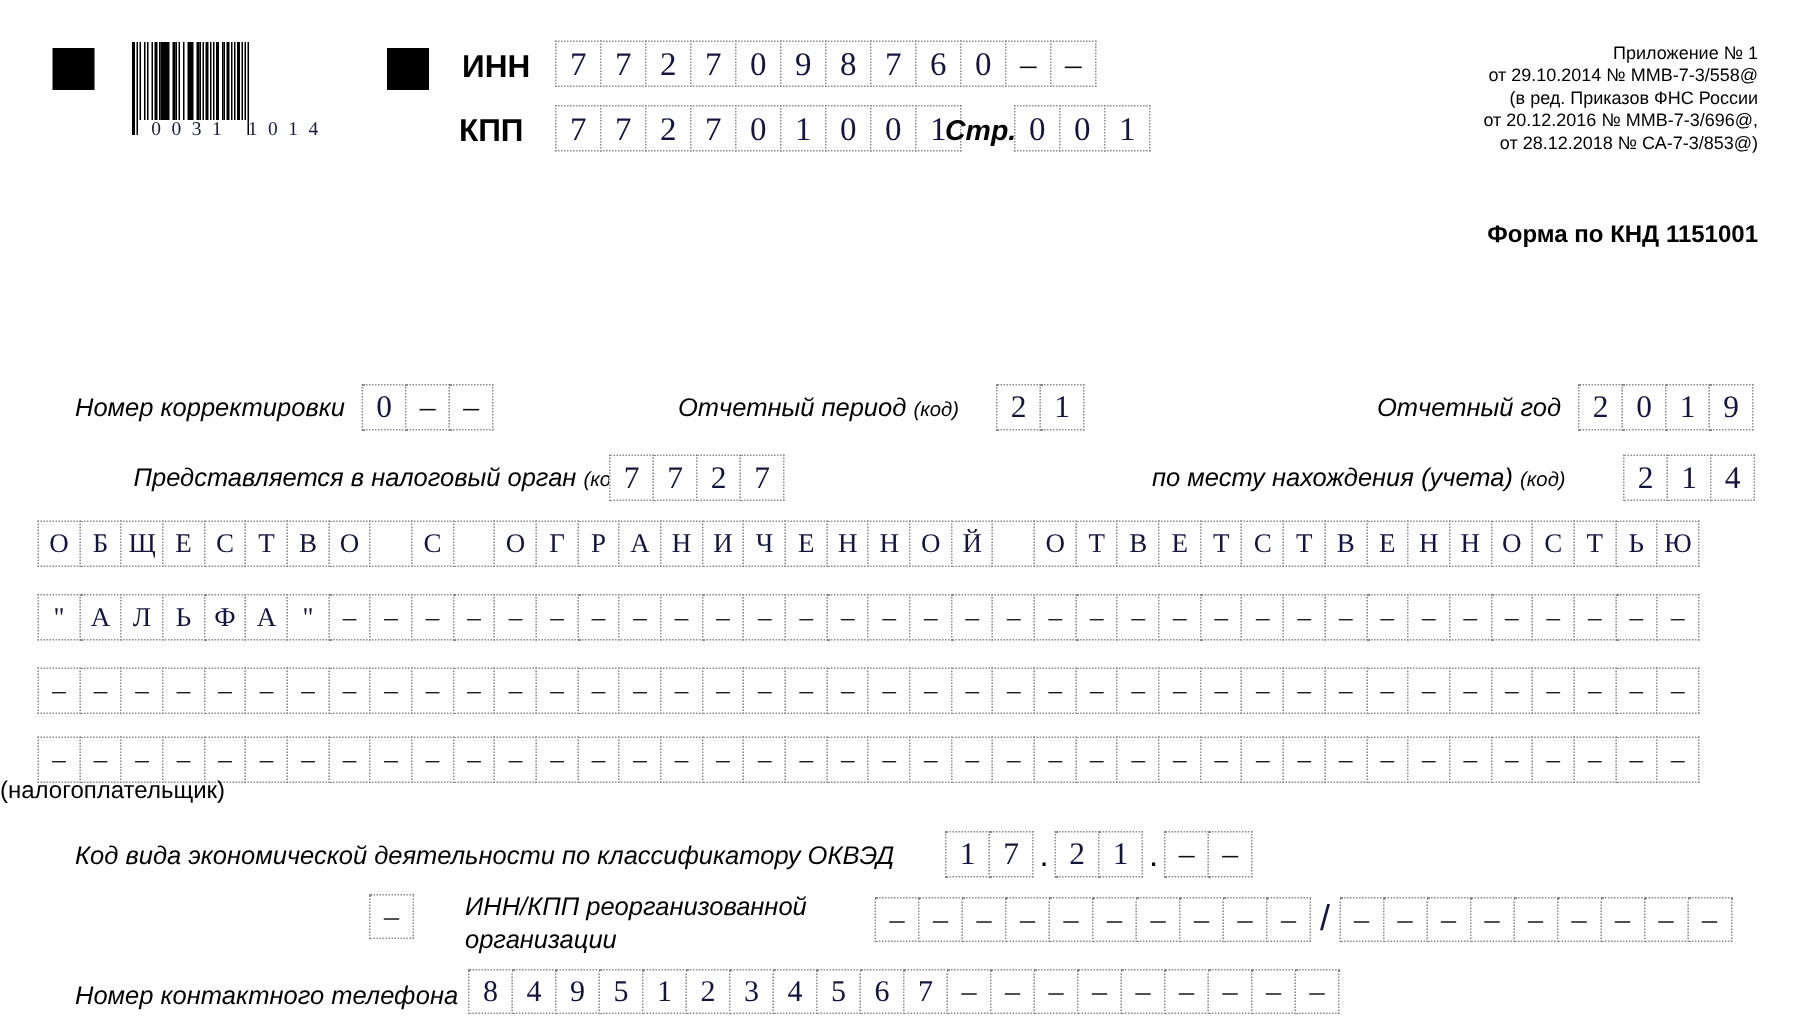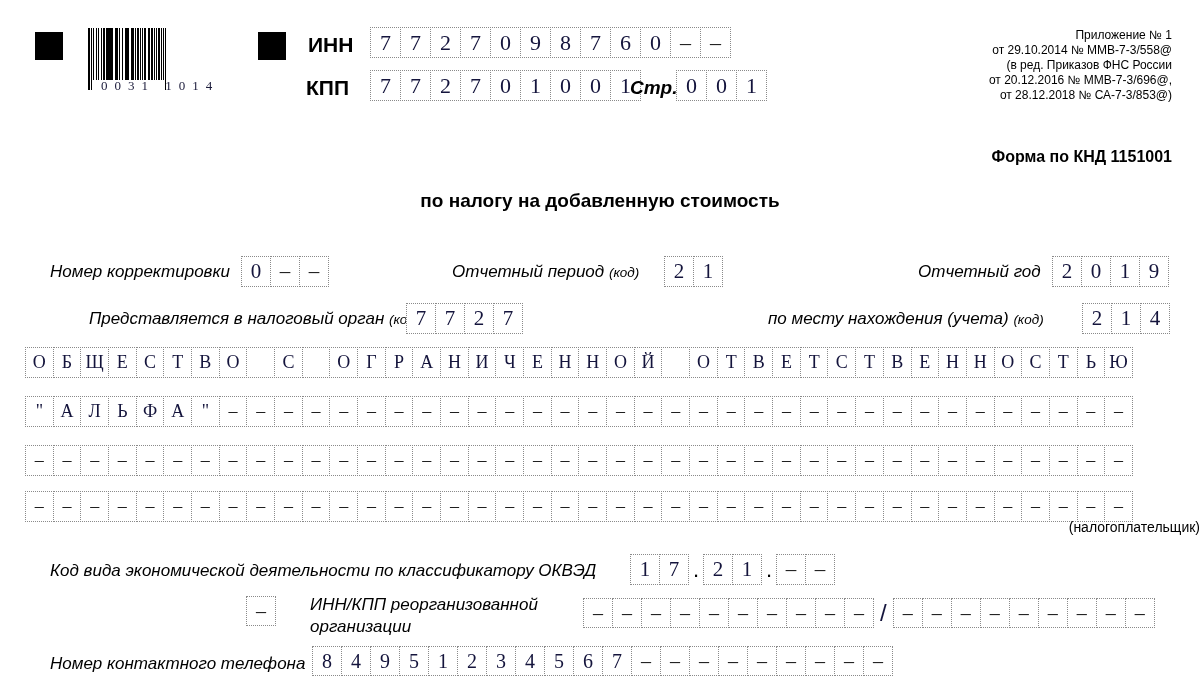--- a/index.html
+++ b/index.html
@@ -131,22 +131,22 @@
     text-align: center;
     font-size: 19px;
     font-weight: bold;
     line-height: 25px;
   }
 
   
   #taxpayer-caption {
     left: 0; top: 519px;
     width: 1200px;
-    text-align: right;
-    font-size: 14px;
+    text-align: left;
+    font-size: 16px;
   }
 
   .slash {
     font-size: 24px;
     padding: 0 6px;
     display: flex;
     align-items: center;
     color: #14143c;
   }
   .dotsep {
@@ -283,21 +283,20 @@
 <div class="abs" id="annotation">
     <div>Приложение № 1</div>
     <div>от 29.10.2014 № ММВ-7-3/558@</div>
     <div>(в ред. Приказов ФНС России</div>
     <div>от 20.12.2016 № ММВ-7-3/696@,</div>
     <div>от 28.12.2018 № СА-7-3/853@)</div>
   </div>
 <div class="abs" id="kdn-form">Форма по КНД 1151001</div>
 
 <div class="abs" id="doc-title">
-  <div>по налогу на добавленную стоимость</div>
 </div>
 
 <div class="abs lbl" style="left:50px; top:262px;">Номер корректировки</div>
 <div class="abs cellrow" id="correction-cells" style="left:241px; top:256px;">
     <div class="cell cell-m">0</div>
     <div class="cell cell-m">
       <span class="dash">–</span>
     </div>
     <div class="cell cell-m">
       <span class="dash">–</span>

